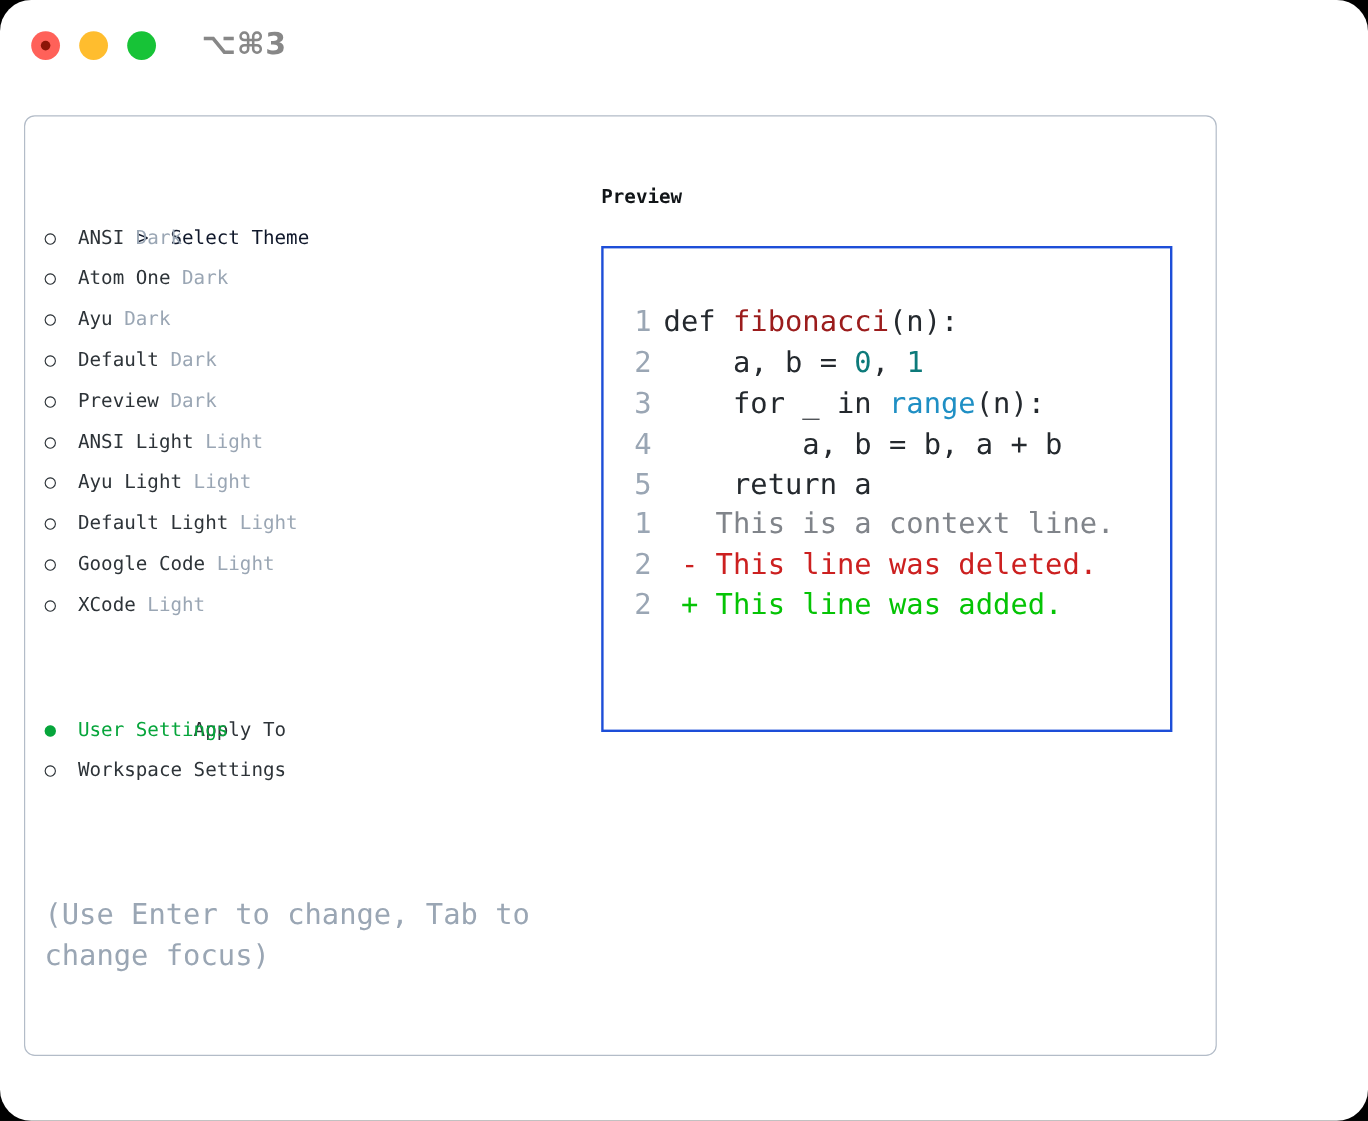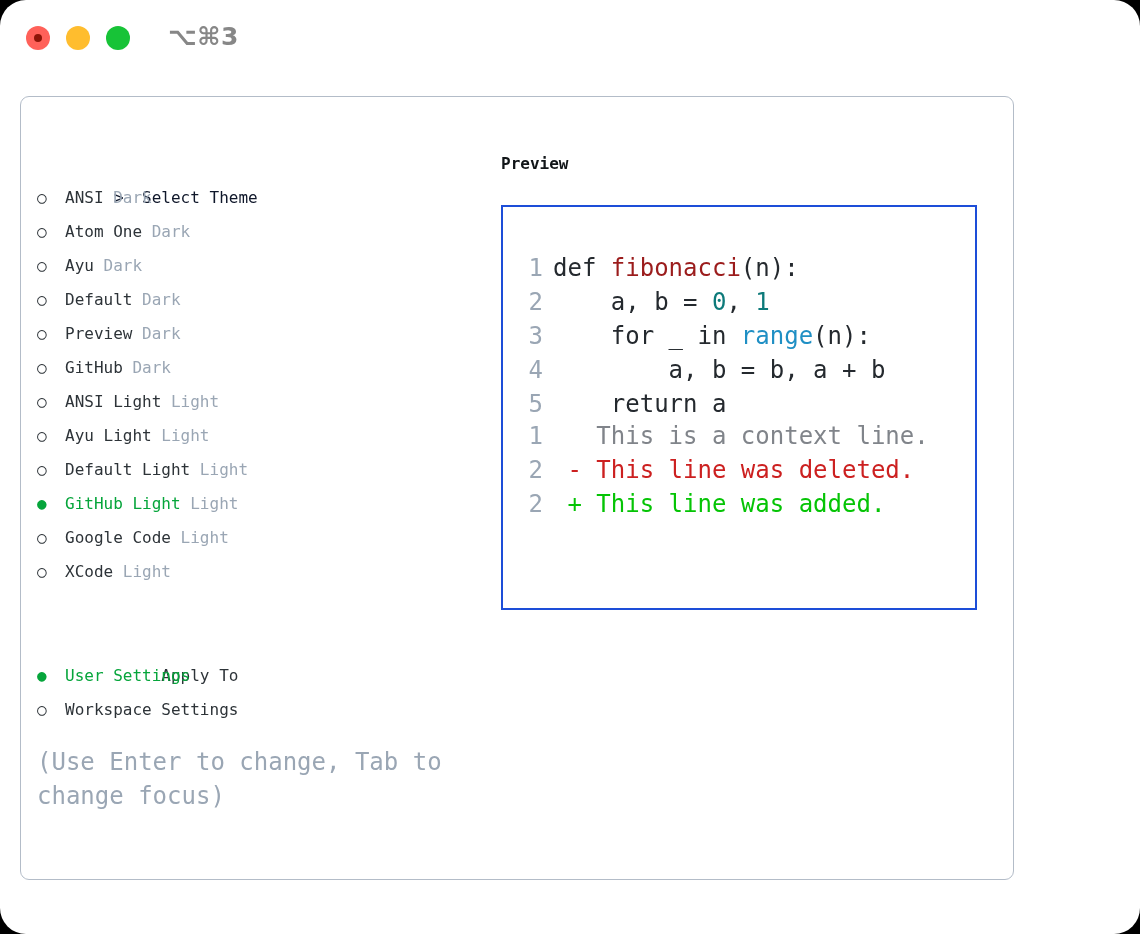--- a/index.html
+++ b/index.html
@@ -187,25 +187,23 @@
       <div class="row heading">
         <span class="marker">&gt;</span><span>Select Theme</span>
       </div>
 
       <div id="theme-items">
           <div class="row"><span class="marker">○</span><span>ANSI</span><span class="muted"> Dark</span></div>
           <div class="row"><span class="marker">○</span><span>Atom One</span><span class="muted"> Dark</span></div>
           <div class="row"><span class="marker">○</span><span>Ayu</span><span class="muted"> Dark</span></div>
           <div class="row"><span class="marker">○</span><span>Default</span><span class="muted"> Dark</span></div>
           <div class="row"><span class="marker">○</span><span>Preview</span><span class="muted"> Dark</span></div>
-          <div class="row"><span class="marker">○</span><span>GitHub</span><span class="muted"> Dark</span></div>
           <div class="row"><span class="marker">○</span><span>ANSI Light</span><span class="muted"> Light</span></div>
           <div class="row"><span class="marker">○</span><span>Ayu Light</span><span class="muted"> Light</span></div>
           <div class="row"><span class="marker">○</span><span>Default Light</span><span class="muted"> Light</span></div>
-          <div class="row"><span class="marker picked">●</span><span class="picked">GitHub Light</span><span class="muted"> Light</span></div>
           <div class="row"><span class="marker">○</span><span>Google Code</span><span class="muted"> Light</span></div>
           <div class="row"><span class="marker">○</span><span>XCode</span><span class="muted"> Light</span></div>
         </div>
 
       <div id="apply-group">
         <div class="row">
           <span class="marker"> </span><span>Apply To</span>
         </div>
         <div id="apply-items">
             <div class="row"><span class="marker picked">●</span><span class="picked">User Settings</span></div>

